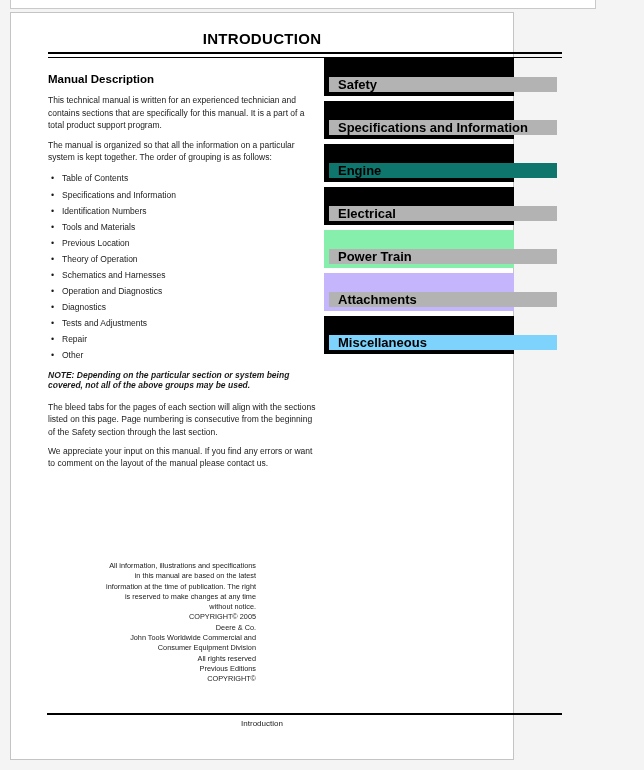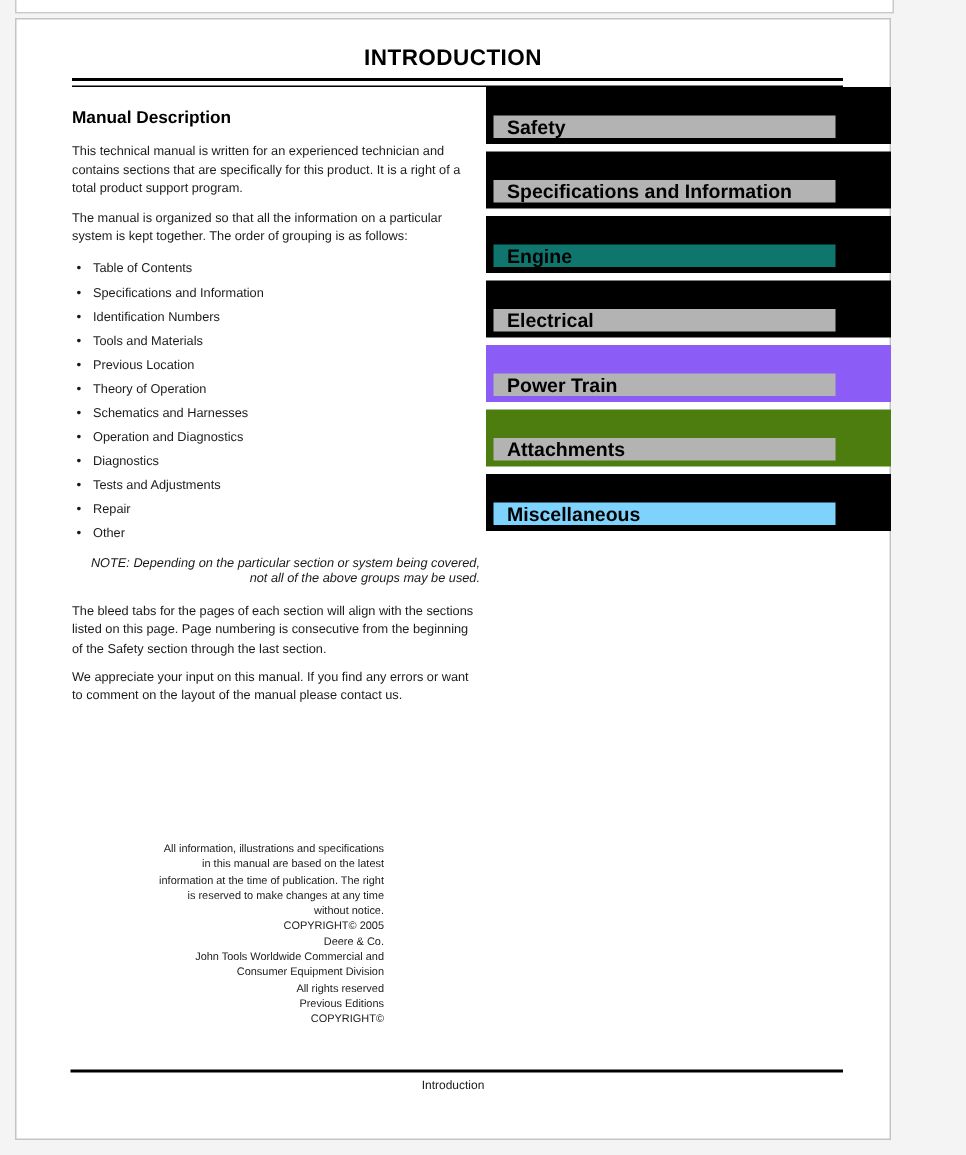--- a/index.html
+++ b/index.html
@@ -8,42 +8,42 @@
     position:relative; width:644px; height:770px;
     background:#f4f4f4; overflow:hidden;
   }
   
   .prev-page {
     position:absolute; left:10px; top:-6px; width:584px; height:13px;
     background:#ffffff; border:1px solid #c9c9c9;
   }
   
   .page {
-    position:absolute; left:10px; top:12px; width:584px; height:748px;
+    position:absolute; left:10px; top:12px; width:504px; height:748px;
     background:#ffffff; border:1px solid #c4c4c4; box-sizing:border-box;
   }
   .page-title {
     position:absolute; top:17px; left:0; width:100%;
     text-align:center; font-size:15px; font-weight:bold; color:#000;
     letter-spacing:.3px;
   }
   .rule-thick { position:absolute; top:39px; left:37px; width:514px; height:2.4px; background:#000; }
   .rule-thin  { position:absolute; top:44px; left:37px; width:514px; height:1.1px; background:#000; }
 
   
   .left-col {
     position:absolute; left:37px; top:60px; width:272px;
     font-size:8.5px; line-height:12.4px; color:#1a1a1a;
   }
   .left-col h2 { font-size:11.5px; margin:0 0 9px; color:#000; }
   .left-col p  { margin:0 0 7px; }
   ul.toc { list-style:none; margin:3px 0 6px; padding:0; }
   ul.toc li { line-height:16.1px; padding-left:14px; position:relative; }
   ul.toc li::before { content:"\2022"; position:absolute; left:3px; top:0; font-size:9px; }
-  .note { font-weight:normal; font-style:italic; line-height:10.6px; margin:3px 0 10px !important;text-align:right; }
+  .note { font-weight:bold; font-style:italic; line-height:10.6px; margin:3px 0 10px !important; }
 
   
   .tabs {
     position:absolute; left:313px; right:-1px; top:45px;
     display:flex; flex-direction:column; gap:5px;
   }
   .tab { position:relative; height:38px; background:#000; }
   .tab-bar {
     position:absolute; left:5px; top:4px; bottom:4px; width:228px;
     display:flex; align-items:center; padding-left:9px; box-sizing:border-box;
@@ -76,21 +76,21 @@
   <div class="prev-page"></div>
 
   <div class="page">
 
     <div class="page-title">INTRODUCTION</div>
     <div class="rule-thick"></div>
     <div class="rule-thin"></div>
 
     <div class="left-col">
       <h2>Manual Description</h2>
-      <p>This technical manual is written for an experienced technician and contains sections that are specifically for this product. It is a right of a total product support program.</p>
+      <p>This technical manual is written for an experienced technician and contains sections that are specifically for this manual. It is a part of a total product support program.</p>
       <p>The manual is organized so that all the information on a particular system is kept together. The order of grouping is as follows:</p>
       <ul class="toc">
         <li>Table of Contents</li>
         <li>Specifications and Information</li>
         <li>Identification Numbers</li>
         <li>Tools and Materials</li>
         <li>Previous Location</li>
         <li>Theory of Operation</li>
         <li>Schematics and Harnesses</li>
         <li>Operation and Diagnostics</li>
@@ -110,24 +110,24 @@
       </div>
       <div class="tab" style="background: rgb(0, 0, 0);">
         <div class="tab-bar" style="background: rgb(179, 179, 179);">Specifications and Information</div>
       </div>
       <div class="tab" style="background: rgb(0, 0, 0);">
         <div class="tab-bar" style="background: #0f766e;">Engine</div>
       </div>
       <div class="tab" style="background: rgb(0, 0, 0);">
         <div class="tab-bar" style="background: rgb(179, 179, 179); text-align: right;">Electrical</div>
       </div>
-      <div class="tab" style="background: #8b5cf6;">
+      <div class="tab" style="background: #86efac;">
         <div class="tab-bar" style="background: rgb(179, 179, 179);">Power Train</div>
       </div>
-      <div class="tab" style="background: #4d7c0f;">
+      <div class="tab" style="background: #c4b5fd;">
         <div class="tab-bar" style="background: rgb(179, 179, 179);">Attachments</div>
       </div>
       <div class="tab" style="background: rgb(0, 0, 0);">
         <div class="tab-bar" style="background: #7dd3fc;">Miscellaneous</div>
       </div>
     </div>
 
 
     <div class="copyright">
       <div>All information, illustrations and specifications in this manual are based on the latest information at the time of publication. The right is reserved to make changes at any time without notice.</div>

